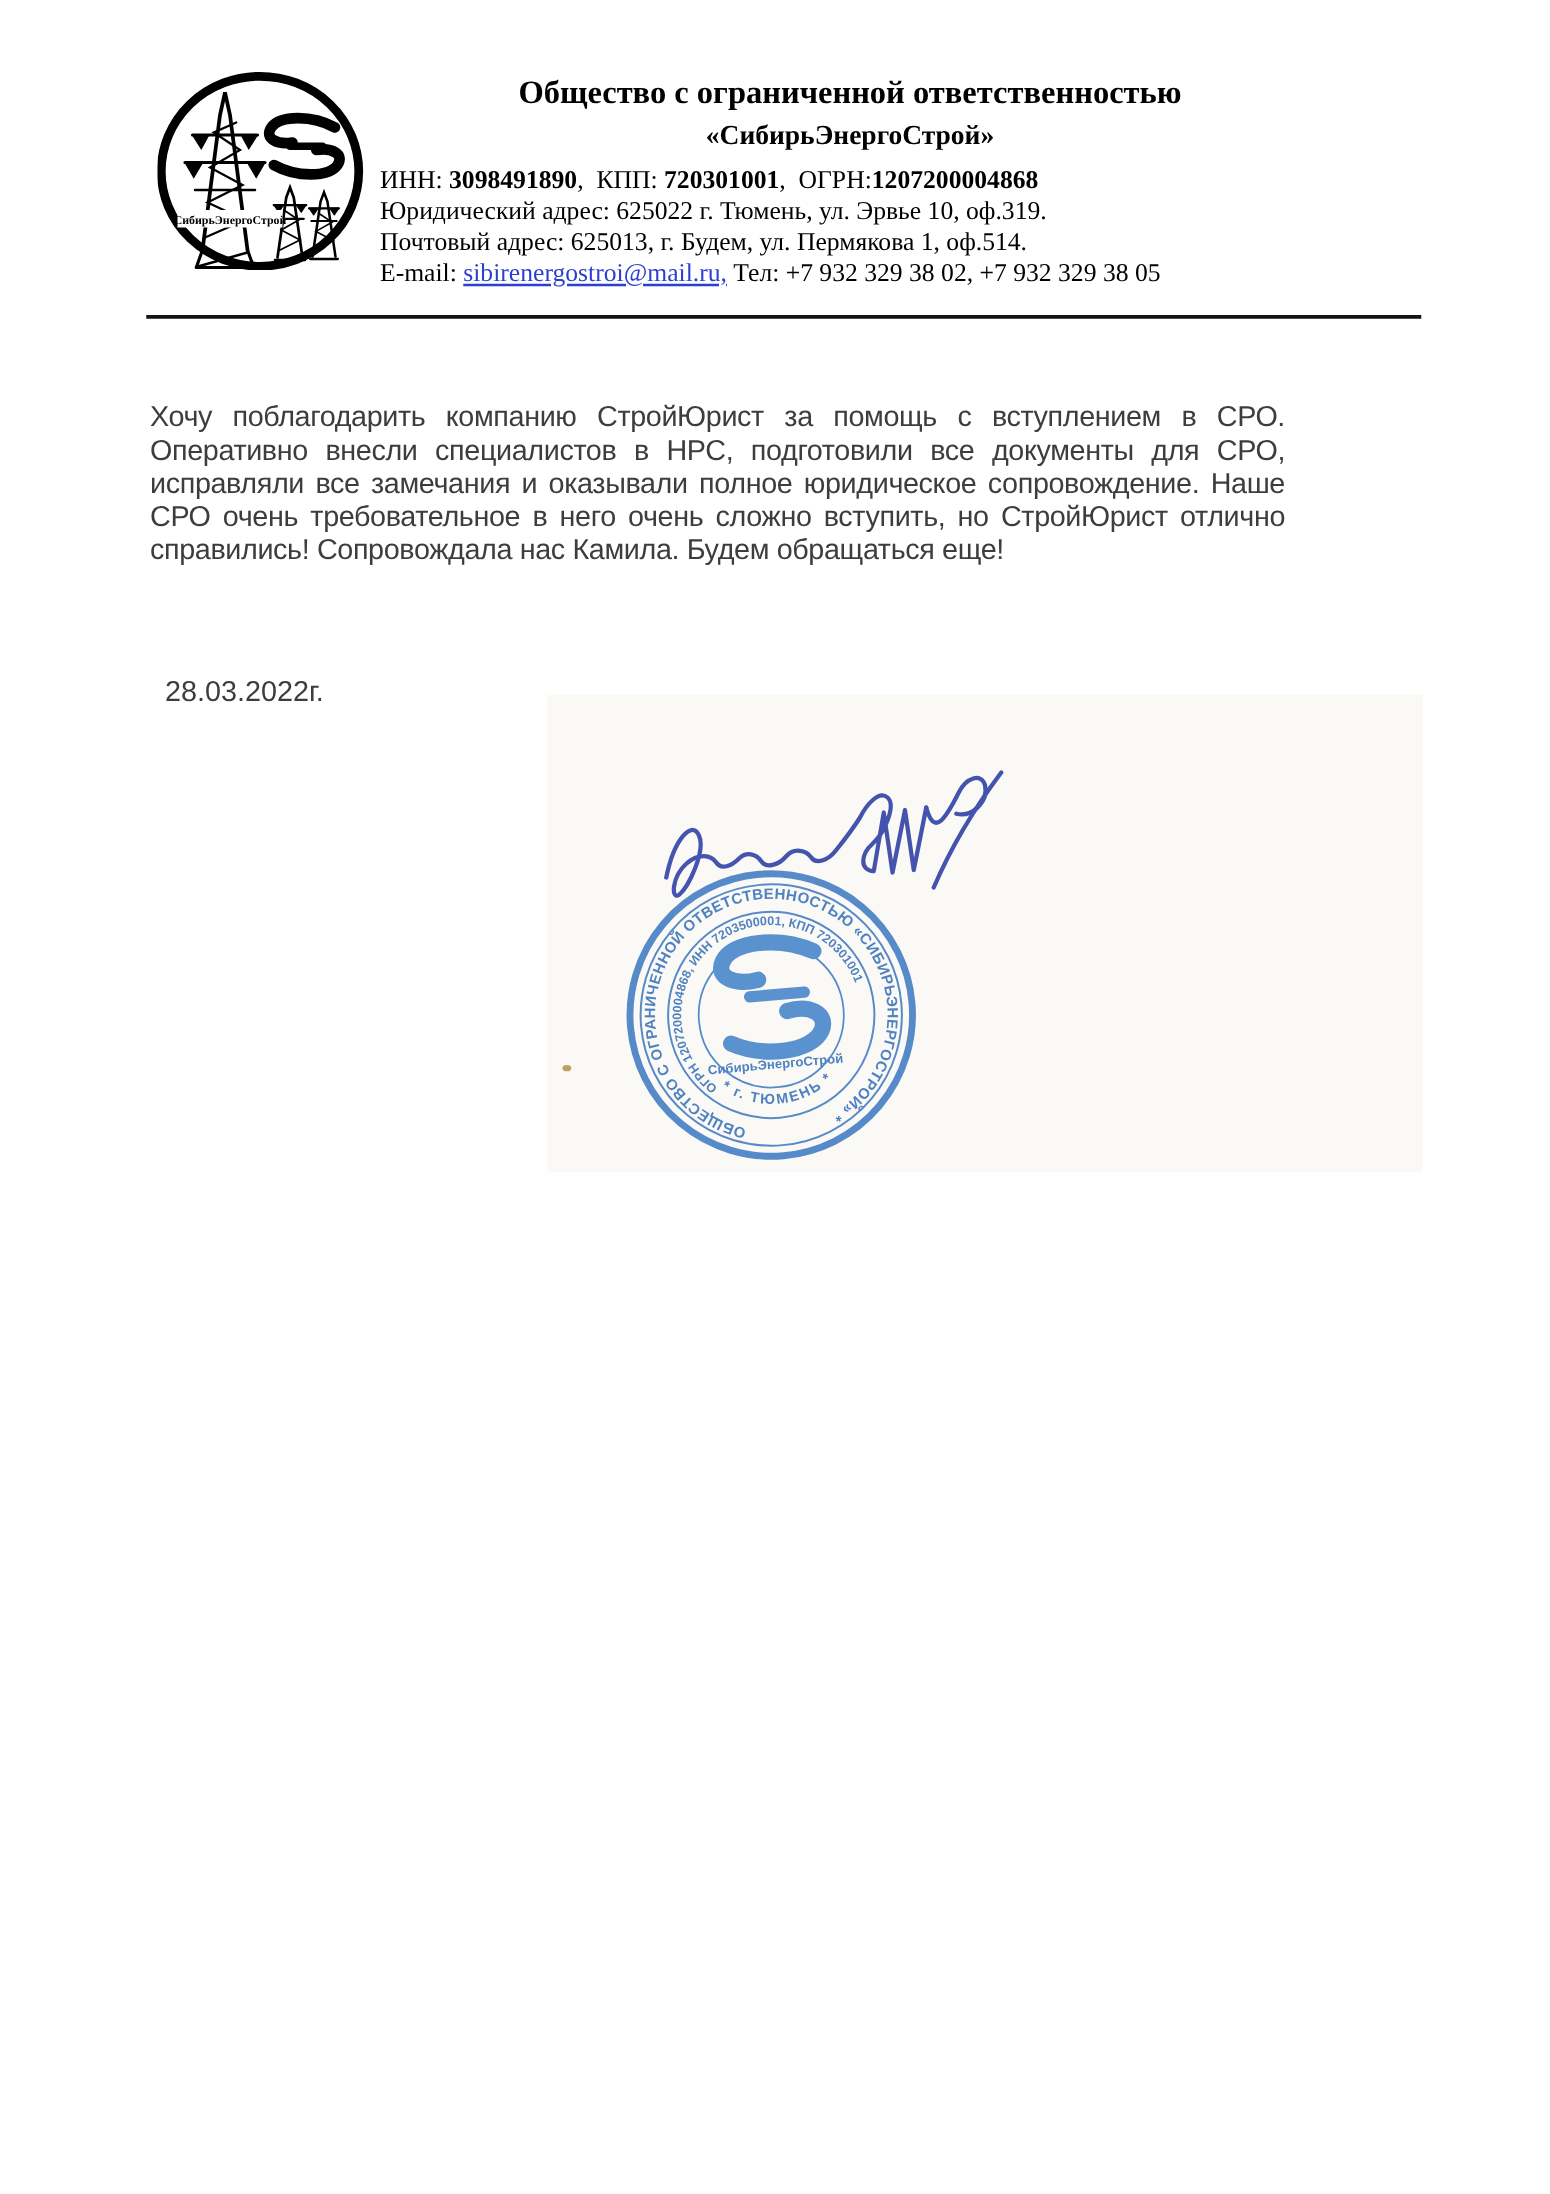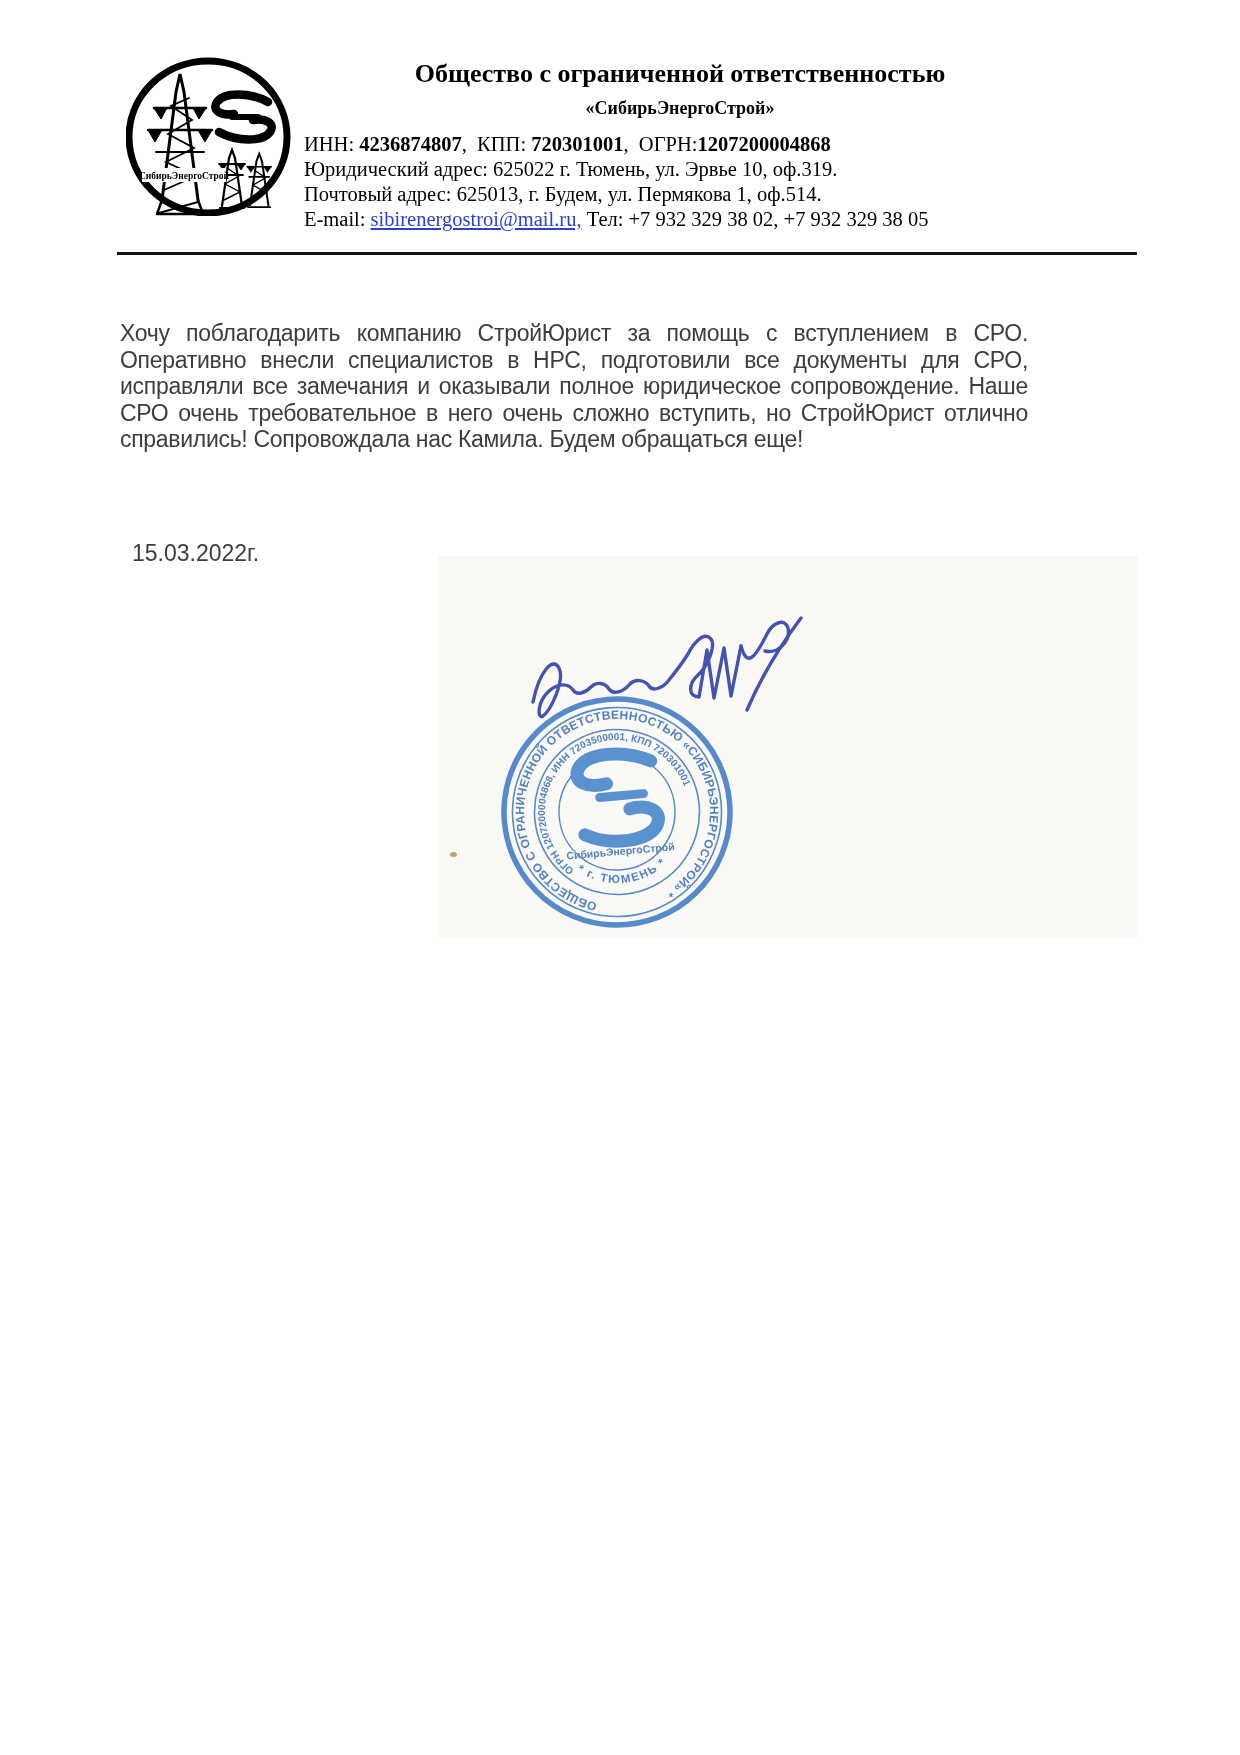--- a/index.html
+++ b/index.html
@@ -3,21 +3,21 @@
 <meta charset="utf-8">
 <style>
   html,body{margin:0;padding:0;background:#ffffff;}
   .page{position:relative;width:1240px;height:1755px;background:#ffffff;overflow:hidden;
         font-family:"Liberation Serif","DejaVu Serif",serif;}
 
   
   .logo{position:absolute;left:126px;top:48px;width:168px;height:168px;}
   .head-text{position:absolute;left:304px;top:58px;width:752px;color:#000;}
   .head-title{font-size:26px;font-weight:bold;text-align:center;line-height:32px;}
-  .head-title2{font-size:18px;font-weight:bold;text-align:center;line-height:36px;margin-bottom:6px;}
+  .head-title2{font-size:22px;font-weight:bold;text-align:center;line-height:36px;margin-bottom:6px;}
   .head-line{font-size:20.5px;line-height:25px;white-space:pre-wrap;}
   .head-line b{font-weight:bold;}
   .email-link{color:#2b3fd0;}
   .divider{position:absolute;left:117px;top:252px;width:1020px;height:3px;background:#141414;}
 
   
   .review{position:absolute;left:120px;top:320px;width:908px;
           font-family:"Liberation Sans","DejaVu Sans",sans-serif;
           font-size:23px;line-height:26.5px;letter-spacing:-0.3px;
           color:#3d3d3d;text-align:justify;}
@@ -76,30 +76,30 @@
       <path d="M 93,84 C 111,94 137,94 144,84 C 150,75 139,70 127,72"></path>
       <path d="M 106,69 L 132,69" stroke-width="6"></path>
     </g>
     <rect x="16" y="120" width="84" height="14" fill="#ffffff"></rect>
     <text x="58" y="131" text-anchor="middle" font-size="9.5" font-weight="bold" font-family="Liberation Serif, DejaVu Serif, serif" fill="#000">СибирьЭнергоСтрой</text>
   </svg>
 
   <div class="head-text">
     <div class="head-title">Общество с ограниченной ответственностью</div>
     <div class="head-title2">«СибирьЭнергоСтрой»</div>
-    <div class="head-line"><span>ИНН: </span><b>4236874807</b><span>,  КПП: </span><b>720301001</b><span>,  ОГРН:</span><b>1207200004868</b></div>
+    <div class="head-line"><span>ИНН: </span><b>3098491890</b><span>,  КПП: </span><b>720301001</b><span>,  ОГРН:</span><b>1207200004868</b></div>
     <div class="head-line">Юридический адрес: 625022 г. Тюмень, ул. Эрвье 10, оф.319.</div>
     <div class="head-line">Почтовый адрес: 625013, г. Будем, ул. Пермякова 1, оф.514.</div>
     <div class="head-line"><span>E-mail: </span><a class="email-link" href="#">sibirenergostroi@mail.ru,</a><span> Тел: +7 932 329 38 02, +7 932 329 38 05</span></div>
   </div>
 
   <div class="divider"></div>
 
   <div class="review">Хочу поблагодарить компанию СтройЮрист за помощь с вступлением в СРО. Оперативно внесли специалистов в НРС, подготовили все документы для СРО, исправляли все замечания и оказывали полное юридическое сопровождение. Наше СРО очень требовательное в него очень сложно вступить, но СтройЮрист отлично справились! Сопровождала нас Камила. Будем обращаться еще!</div>
-  <div class="date">15.03.2022г.</div>
+  <div class="date">28.03.2022г.</div>
 
   <div class="scan-tint"></div>
   <div class="speck"></div>
 
   <svg class="stamp" viewBox="0 0 240 240">
     <defs>
       <path id="ringOuterPath" d="M 120,213 A 93,93 0 1 1 120,27 A 93,93 0 1 1 120,213" fill="none"></path>
       <path id="ringInnerPath" d="M 120,192 A 72,72 0 1 1 120,48 A 72,72 0 1 1 120,192" fill="none"></path>
       <path id="cityPath" d="M 65,165 A 71,71 0 0 0 175,165" fill="none"></path>
     </defs>

